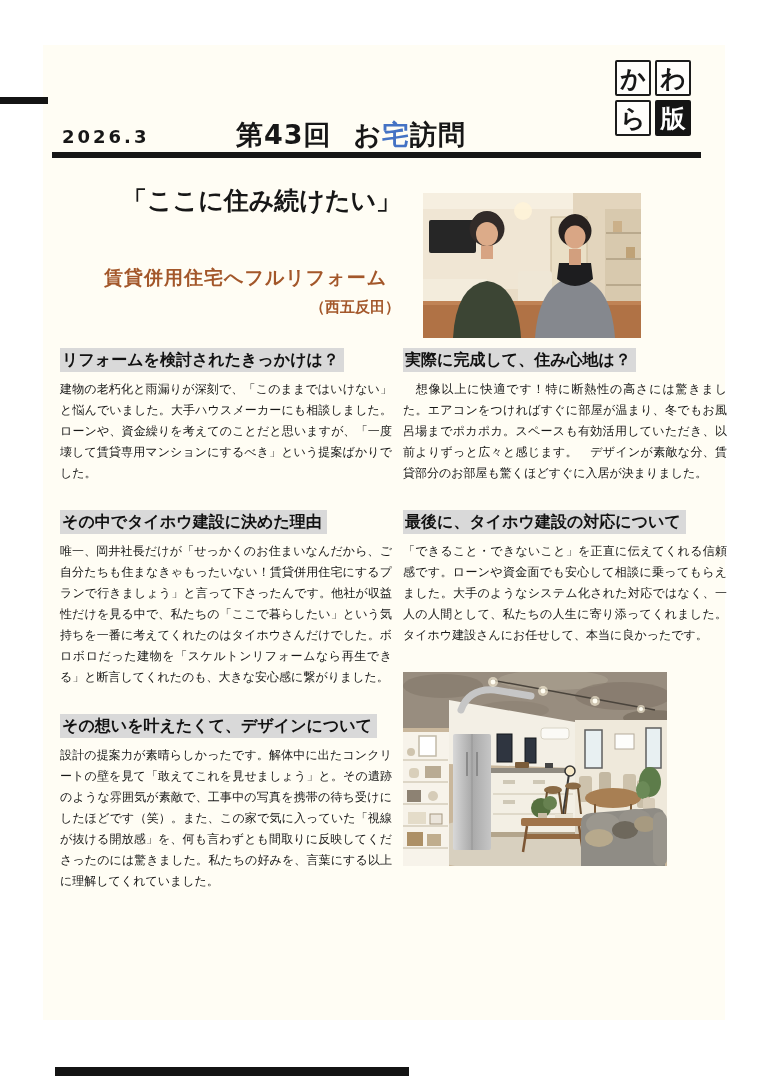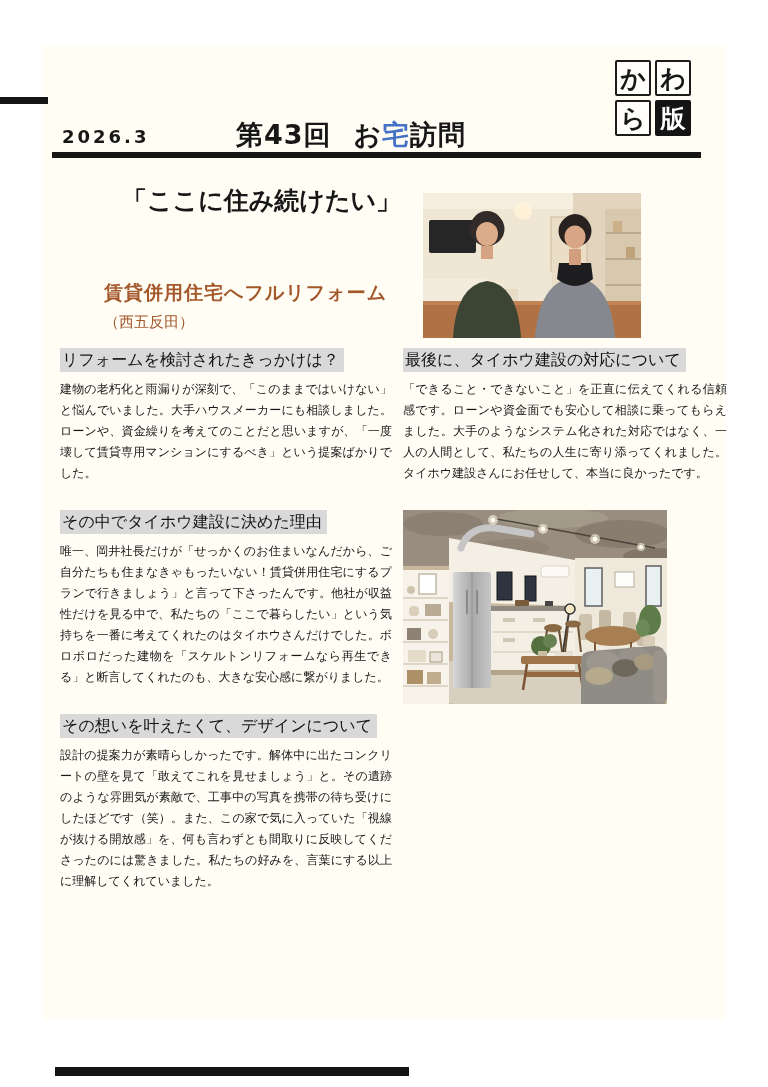--- a/index.html
+++ b/index.html
@@ -38,37 +38,37 @@
     width:32px; height:32px; border:2.5px solid #1c1c1c; border-radius:2px;
     background:#fffefb; display:flex; align-items:center; justify-content:center;
     font-size:25px; font-weight:bold; line-height:1;
   }
   .logo .tile.inv { background:#141414; border-color:#141414; color:#ffffff; }
 
   
   .headline { position:absolute; left:78px; top:186px;margin-left:44px; }
   .headline .l1 { font-size:25px; font-weight:bold; line-height:1.2; }
   .headline .l2 { font-size:25px; font-weight:bold; line-height:1.2; margin:10px 0 0 66px; }
-  .sub-block { position:absolute; left:104px; top:280px; width:296px; color:#a3572a; }
+  .sub-block { position:absolute; left:104px; top:265px; width:296px; color:#a3572a; }
   .sub-block .sub { font-size:19px; font-weight:bold; letter-spacing:1px; }
-  .sub-block .loc { font-size:15px; font-weight:normal; text-align:left; margin-top:7px; }
+  .sub-block .loc { font-size:15px; font-weight:bold; text-align:right; margin-top:7px; }
 
   
   .owners-photo { position:absolute; left:423px; top:193px; width:218px; height:145px; }
   .owners-photo svg, .interior-photo svg { display:block; width:100%; height:100%; }
   .interior-photo { width:264px; height:194px; margin-top:7px; }
 
   
   .col { position:absolute; top:348px; }
   .col-left  { left:60px;  width:332px; }
   .col-right { left:403px; width:324px; }
   .qa { margin-bottom:26px; }
   .q {
     display:inline-block; background:#d9d9d9; color:#111;
-    font-size:16px; font-weight:normal; line-height:1.25; padding:2px 5px 2px 2px;
+    font-size:16px; font-weight:bold; line-height:1.25; padding:2px 5px 2px 2px;
   }
   .a {
     margin:7px 0 0 0; font-size:12px; font-weight:400; line-height:21px;
     text-align:justify; word-break:break-all;
   }
 </style>
 </head>
 <body>
 
 <div class="page">
@@ -142,20 +142,24 @@
       <p class="a">唯一、岡井社長だけが「せっかくのお住まいなんだから、ご自分たちも住まなきゃもったいない！賃貸併用住宅にするプランで行きましょう」と言って下さったんです。他社が収益性だけを見る中で、私たちの「ここで暮らしたい」という気持ちを一番に考えてくれたのはタイホウさんだけでした。ボロボロだった建物を「スケルトンリフォームなら再生できる」と断言してくれたのも、大きな安心感に繋がりました。</p>
     </div>
     <div class="qa">
       <div class="q">その想いを叶えたくて、デザインについて</div>
       <p class="a">設計の提案力が素晴らしかったです。解体中に出たコンクリートの壁を見て「敢えてこれを見せましょう」と。その遺跡のような雰囲気が素敵で、工事中の写真を携帯の待ち受けにしたほどです（笑）。また、この家で気に入っていた「視線が抜ける開放感」を、何も言わずとも間取りに反映してくださったのには驚きました。私たちの好みを、言葉にする以上に理解してくれていました。</p>
     </div>
   </div>
 
   <div class="col col-right">
     <div class="qa">
+      <div class="q">実際に完成して、住み心地は？</div>
+      <p class="a">　想像以上に快適です！特に断熱性の高さには驚きました。エアコンをつければすぐに部屋が温まり、冬でもお風呂場までポカポカ。スペースも有効活用していただき、以前よりずっと広々と感じます。　デザインが素敵な分、賃貸部分のお部屋も驚くほどすぐに入居が決まりました。</p>
+    </div>
+    <div class="qa">
       <div class="q">最後に、タイホウ建設の対応について</div>
       <p class="a">「できること・できないこと」を正直に伝えてくれる信頼感です。ローンや資金面でも安心して相談に乗ってもらえました。大手のようなシステム化された対応ではなく、一人の人間として、私たちの人生に寄り添ってくれました。タイホウ建設さんにお任せして、本当に良かったです。</p>
     </div>
 
     <div class="interior-photo">
       <svg viewBox="0 0 264 194" preserveAspectRatio="none">
         <defs>
           <linearGradient id="g-steel" x1="0" y1="0" x2="1" y2="0">
             <stop offset="0" stop-color="#d8d8d8"></stop>
               <stop offset="0.5" stop-color="#a9a9a9"></stop>

